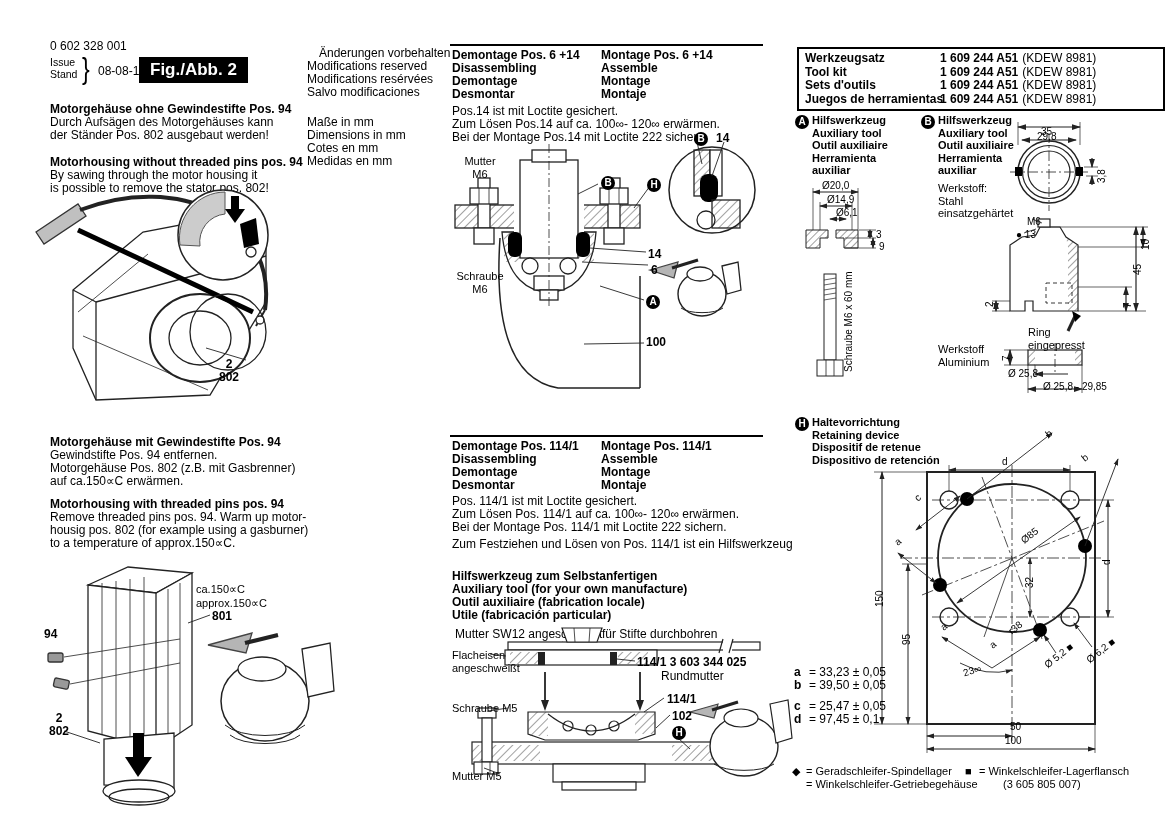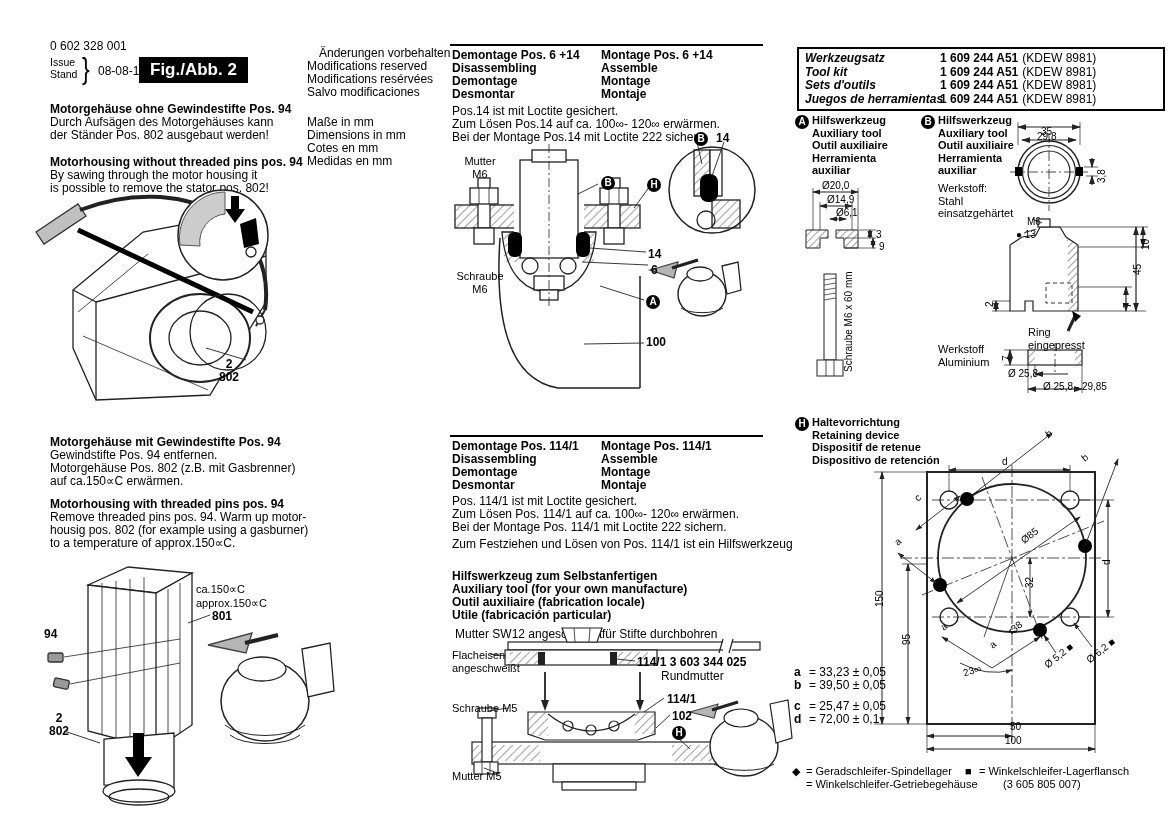--- a/index.html
+++ b/index.html
@@ -14,21 +14,21 @@
   .ctr{text-align:center;}
   .figbox{background:#000;color:#fff;font-weight:bold;font-size:17px;line-height:20px;padding:3px 11px;}
   .badge{display:inline-block;width:14px;height:14px;border-radius:50%;background:#000;color:#fff;
          font-size:10px;font-weight:bold;line-height:14px;text-align:center;}
   .rule{background:#000;height:2px;}
   .r90{transform:rotate(-90deg);transform-origin:0 0;}
   .r38{transform:rotate(-38deg);}
   .r20{transform:rotate(-16deg);}
   .tbox{border:2px solid #000;}
   .trow{display:flex;font-size:12px;line-height:13.5px;font-weight:bold;white-space:nowrap;}
-  .trow .nm{width:135px;font-style:italic;}
+  .trow .nm{width:135px;}
   .trow .sx{font-weight:normal;margin-left:4px;}
   svg{position:absolute;overflow:visible;}
   .brace{font-size:23px;font-weight:400;transform:scaleY(1.25);}
 </style>
 </head>
 <body>
 
 <div id="page">
 
   <div class="abs t" style="left:50px;top:40px;">0 602 328 001</div>
@@ -545,21 +545,21 @@
   <div class="abs dim" style="left:1010px;top:721px;">50</div>
   <div class="abs dim" style="left:1005px;top:735px;">100</div>
 
   <div class="abs t b" style="left:794px;top:666px;">a</div>
   <div class="abs t" style="left:809px;top:666px;">= 33,23 ± 0,05</div>
   <div class="abs t b" style="left:794px;top:679px;">b</div>
   <div class="abs t" style="left:809px;top:679px;">= 39,50 ± 0,05</div>
   <div class="abs t b" style="left:794px;top:700px;">c</div>
   <div class="abs t" style="left:809px;top:700px;">= 25,47 ± 0,05</div>
   <div class="abs t b" style="left:794px;top:713px;">d</div>
-  <div class="abs t" style="left:809px;top:713px;">= 72,00 ± 0,1</div>
+  <div class="abs t" style="left:809px;top:713px;">= 97,45 ± 0,1</div>
 
   <div class="abs sm" style="left:792px;top:765px;">◆</div>
   <div class="abs sm" style="left:806px;top:765px;">= Geradschleifer-Spindellager</div>
   <div class="abs sm" style="left:806px;top:778px;">= Winkelschleifer-Getriebegehäuse</div>
   <div class="abs sm" style="left:965px;top:765px;">■</div>
   <div class="abs sm" style="left:979px;top:765px;">= Winkelschleifer-Lagerflansch</div>
   <div class="abs sm" style="left:991px;top:778px;margin-left:12px;">(3 605 805 007)</div>
 
 </div>
 

